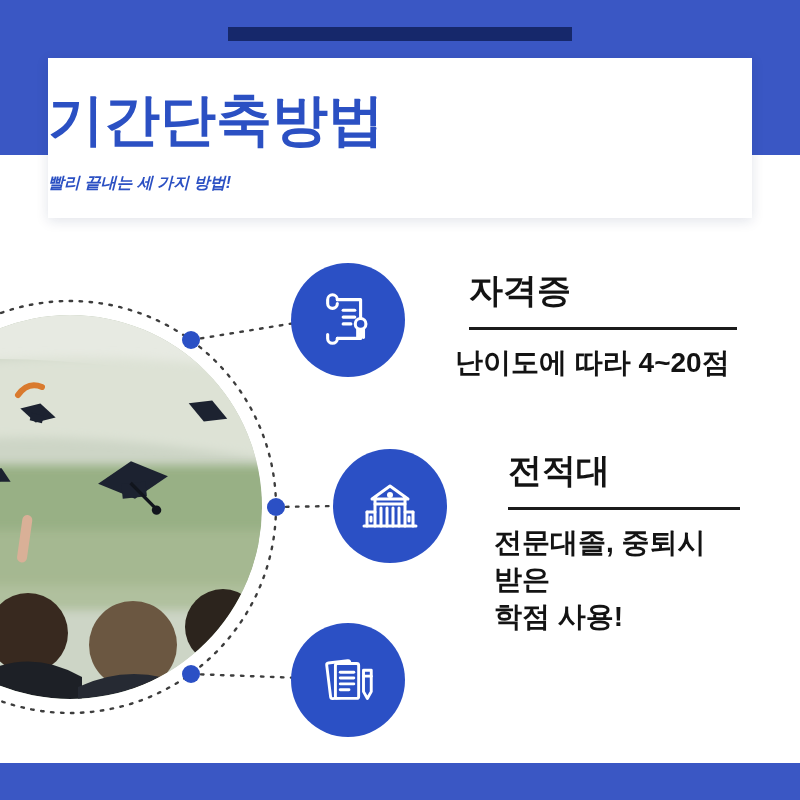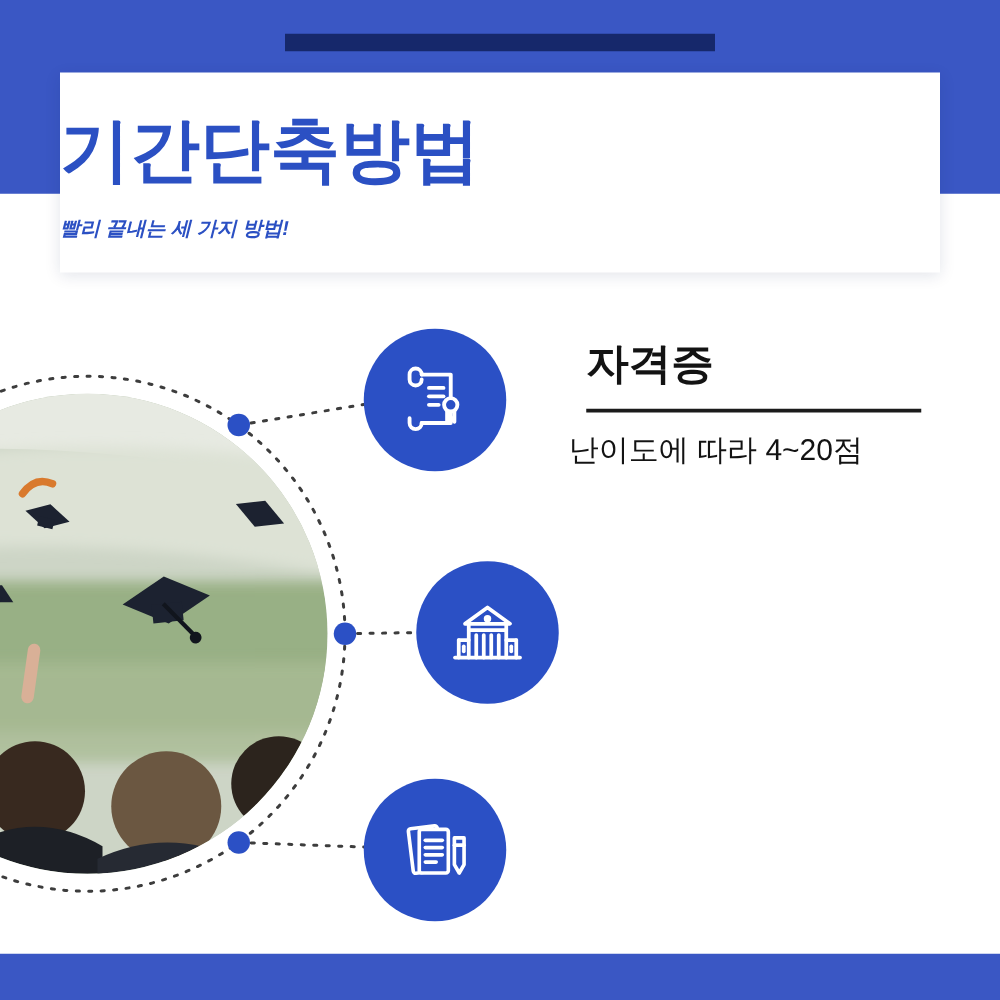--- a/index.html
+++ b/index.html
@@ -37,21 +37,21 @@
     background:var(--icon-blue); display:flex; align-items:center; justify-content:center;
   }
   .icon-circle svg{ display:block; }
 
   .item-text{ position:absolute; }
   .item-title{
     font-size:34px; font-weight:800; color:var(--text-dark);
     padding-bottom:13px; border-bottom:3px solid #1b1b1b;margin-left:14px;
   }
   .item-desc{
-    margin-top:15px; font-size:24px; font-weight:400; color:var(--text-dark);
+    margin-top:15px; font-size:28px; font-weight:700; color:var(--text-dark);
     line-height:1.32; white-space:pre-line;
   }
 
   .bottom-band{ position:absolute; left:0; bottom:0; width:800px; height:37px; background:var(--primary-blue); }
 </style>
 </head>
 <body>
 
 <div class="canvas">
 
@@ -179,20 +179,25 @@
           <path d="M47 38 H55"></path>
         <path d="M9 38 V52"></path>
           <path d="M55 38 V52"></path>
         <path d="M6 52 H58"></path>
         <path d="M13 43 v4"></path>
           <path d="M51 43 v4"></path>
       </g>
       <circle cx="32" cy="21" r="3" fill="#fff"></circle>
     </svg>
   </div>
+  <div class="item-text" style="left:494px; top:448px; width:246px;">
+    <div class="item-title">전적대</div>
+    <div class="item-desc">전문대졸, 중퇴시 받은
+학점 사용!</div>
+  </div>
 
   <div class="icon-circle" style="left:291px; top:623px;">
     <svg viewBox="0 0 64 64" width="62" height="62">
       <g fill="none" stroke="#fff" stroke-width="3" stroke-linecap="round" stroke-linejoin="round">
         <g transform="rotate(-7 25 32)">
             <rect x="12" y="13" width="24" height="37" rx="2"></rect>
           </g>
         <rect x="19" y="15" width="24" height="36" rx="2" fill="#2b50c5"></rect>
         <path d="M24 24 h14"></path>
           <path d="M24 30 h14"></path>

